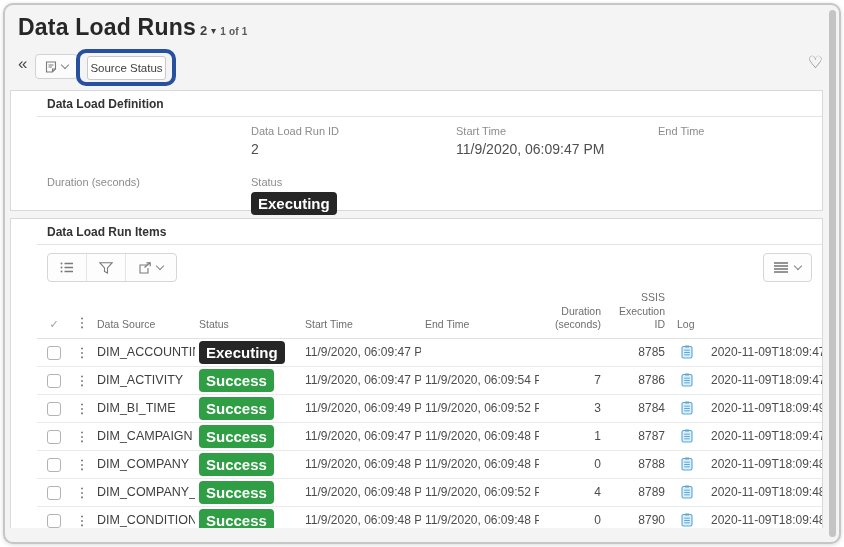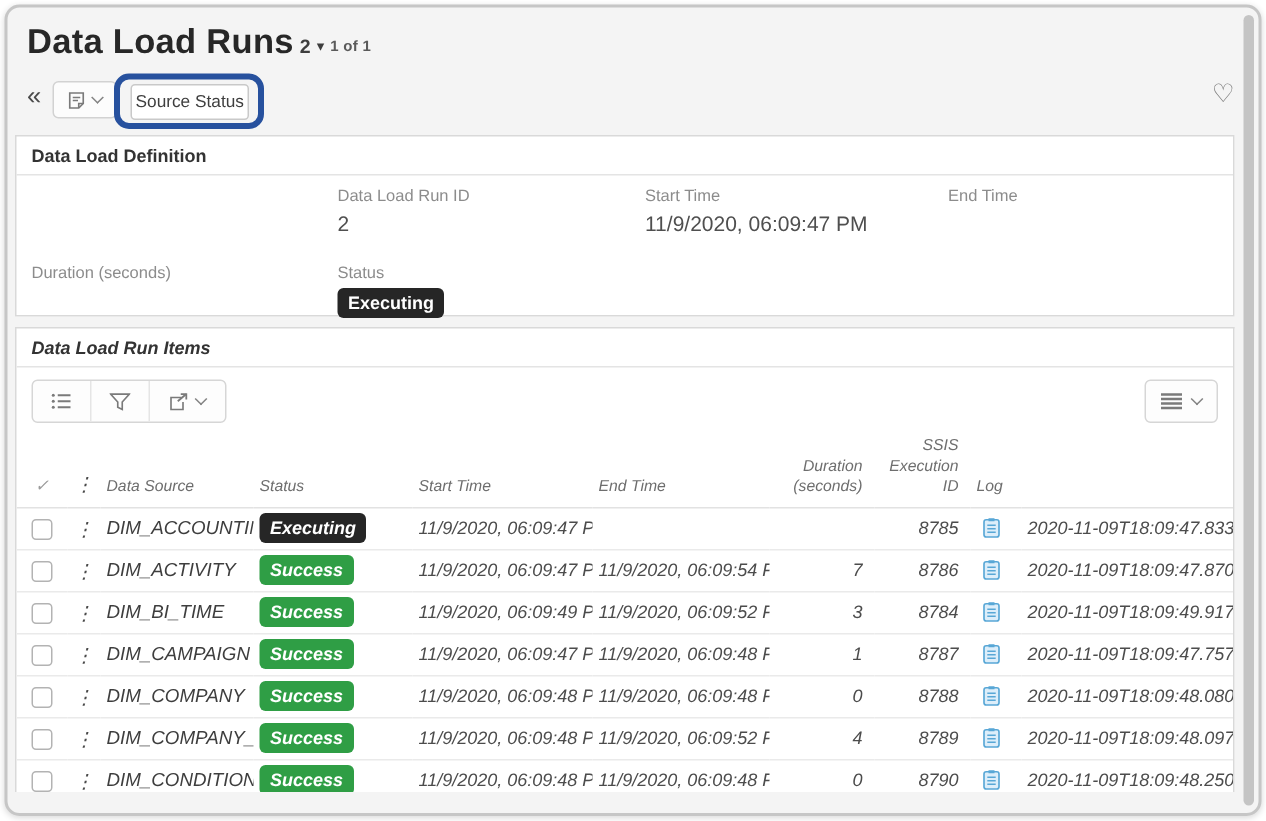--- a/index.html
+++ b/index.html
@@ -23,33 +23,33 @@
     background:#fcfcfc; border:1px solid #d2d2d2; border-radius:4px;
     display:flex; align-items:center; justify-content:center; gap:5px; cursor:pointer; }
   .fetch-btn { position:absolute; left:82px; top:8px; width:79px; height:24px;
     background:#fff; border:1px solid #c9c9c9; border-radius:3px;
     font-size:11.5px; color:#3f3f3f; display:flex; align-items:center; justify-content:center; cursor:pointer; }
   .callout { position:absolute; left:71px; top:1px; width:100px; height:37px;
     border:4px solid #27519e; border-radius:10px; pointer-events:none; }
   .fav { position:absolute; right:16px; top:6px; font-size:17px; color:#7c7c7c; cursor:pointer; line-height:1; }
   .chev { display:inline-block; width:6px; height:6px; border-right:1.5px solid #838383; border-bottom:1.5px solid #838383; transform:rotate(45deg); margin-top:-3px; }
   
-  .card { position:absolute; left:5px; right:16px; background:#fff; border:1px solid #d9d9d9; }
+  .card { position:absolute; left:5px; right:16px; background:#fff; border:1px solid #d9d9d9;padding-left:26px; }
   .card-hd { height:26px; line-height:26px; padding:0 10px; font-size:12px; font-weight:700; color:#333;
     border-bottom:1px solid #e4e4e4; }
   .def-card { top:85px; height:121px; }
   .def-grid { display:grid; grid-template-columns:204px 205px 202px 1fr; padding:8px 10px 0; }
   .field .lbl { font-size:11px; color:#8c8c8c; }
   .field .val { font-size:14px; color:#4f4f4f; margin-top:4px; min-height:18px; }
   .def-row2 { margin-top:9px; }
-  .badge { display:inline-block; padding:3px 7px; border-radius:4px; color:#fff; font-weight:700; font-size:12px; }
+  .badge { display:inline-block; padding:3px 7px; border-radius:4px; color:#fff; font-weight:700; font-size:15px; }
   .badge.dark { background:#262626; }
   .badge.success { background:#2f9e45; }
   
-  .items-card { top:213px; bottom:14px; border-bottom:none; overflow:hidden;font-style:italic; }
+  .items-card { top:213px; bottom:14px; border-bottom:none; overflow:hidden; }
   .items-toolbar { height:44px; padding:8px 10px 0; display:flex; justify-content:space-between; align-items:flex-start; }
   .btn-group { display:flex; background:#fdfdfd; border:1px solid #d6d6d6; border-radius:4px; height:29px; overflow:hidden; }
   .btn-group .seg { width:39px; display:flex; align-items:center; justify-content:center; gap:5px; cursor:pointer; border-right:1px solid #e5e5e5; }
   .btn-group .seg:last-child { border-right:none; width:50px; }
   .view-btn { display:flex; align-items:center; gap:7px; background:#fdfdfd; border:1px solid #d6d6d6; border-radius:4px; height:29px; padding:0 10px; cursor:pointer; }
   
   table { width:100%; border-collapse:collapse; table-layout:fixed; }
   th { font-weight:400; color:#6e6e6e; font-size:10.5px; text-align:left; vertical-align:bottom;
     padding:2px 4px 6px; border-bottom:1px solid #e2e2e2; white-space:pre-line; line-height:1.3; }
   td { height:28px; padding:0 4px; font-size:12px; color:#4c4c4c; border-bottom:1px solid #eaeaea;

